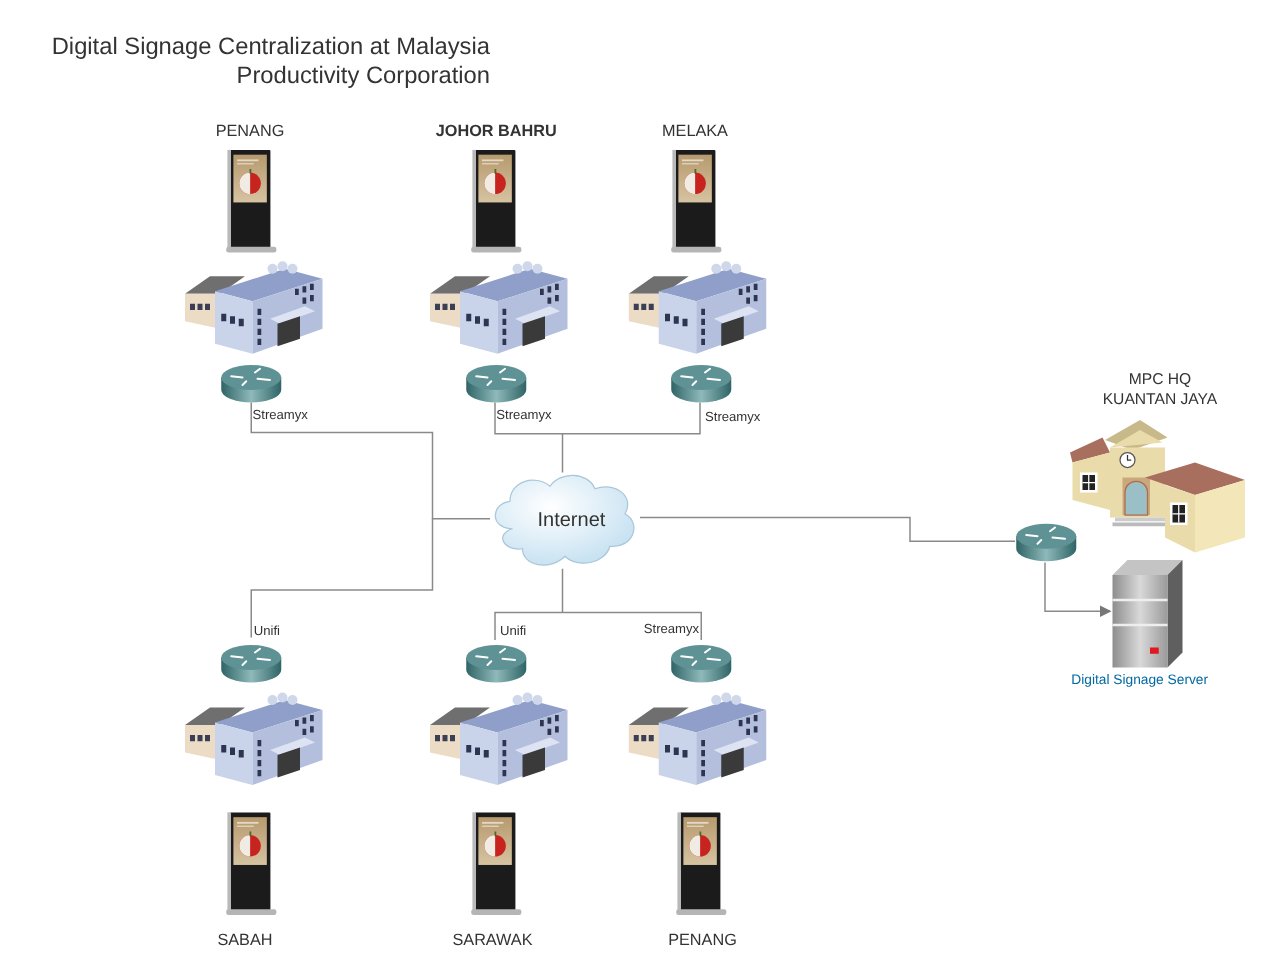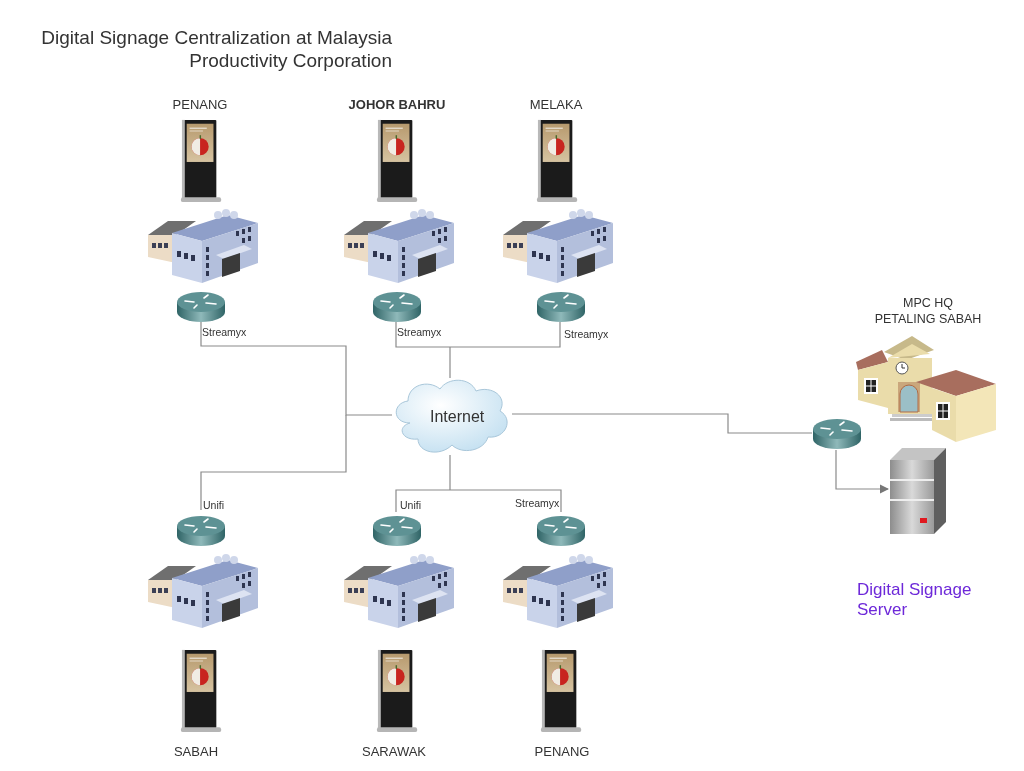--- a/index.html
+++ b/index.html
@@ -4,21 +4,21 @@
 <style>
   html, body { margin:0; padding:0; background:#ffffff; }
   body { width:1024px; height:771px; position:relative; overflow:hidden;
          font-family:"Liberation Sans", sans-serif; color:#2b2b2b; }
   .title { position:absolute; left:0; width:392px; text-align:right; font-size:19px; line-height:24px; color:#333; }
   .t1 { top:26px; }
   .t2 { top:49px; }
   .site-label { position:absolute; font-size:13px; color:#333; text-align:center; width:140px; }
   .conn-label { position:absolute; font-size:10.5px; color:#333; }
   .hq-label { position:absolute; font-size:12.5px; color:#333; text-align:center; width:160px; line-height:16px; }
-  .server-label { position:absolute; font-size:17px; color:#6d28d9;margin-top:42px; }
+  .server-label { position:absolute; font-size:11px; color:#0369a1; }
   svg.links { position:absolute; left:0; top:0; }
   .icon { position:absolute; }
 </style>
 </head>
 <body>
 
 <div class="title t1">Digital Signage Centralization at Malaysia</div>
 <div class="title t2">Productivity Corporation</div>
 
 <svg class="links" width="1024" height="771">
@@ -192,21 +192,21 @@
 <svg class="icon" style="left:499px; top:550px;" width="120" height="80">
     <use href="#building"></use>
   </svg>
 <svg class="icon" style="left:540px; top:648px;" width="44" height="86">
     <use href="#kiosk"></use>
   </svg>
 <div class="site-label" style="left:492px; top:744px;">PENANG</div>
 
 <div class="hq-label" style="left:848px; top:295px;">
   <div>MPC HQ</div>
-  <div>PETALING SABAH</div>
+  <div>KUANTAN JAYA</div>
 </div>
 <svg class="icon" style="left:852px; top:330px;" width="148" height="115">
 
   <polygon points="4,32 30,20 36,32 6,40" fill="#a86e5e"></polygon>
   <polygon points="6,40 36,32 36,78 6,70" fill="#eadcaa"></polygon>
   <rect x="12" y="48" width="14" height="16" fill="#fff"></rect>
   <rect x="14" y="50" width="10" height="12" fill="#222"></rect>
   <path d="M14,56 h10 M19,50 v12" stroke="#fff" stroke-width="1"></path>
 
   <polygon points="32,22 60,6 82,20 54,30" fill="#c7b98a"></polygon>

